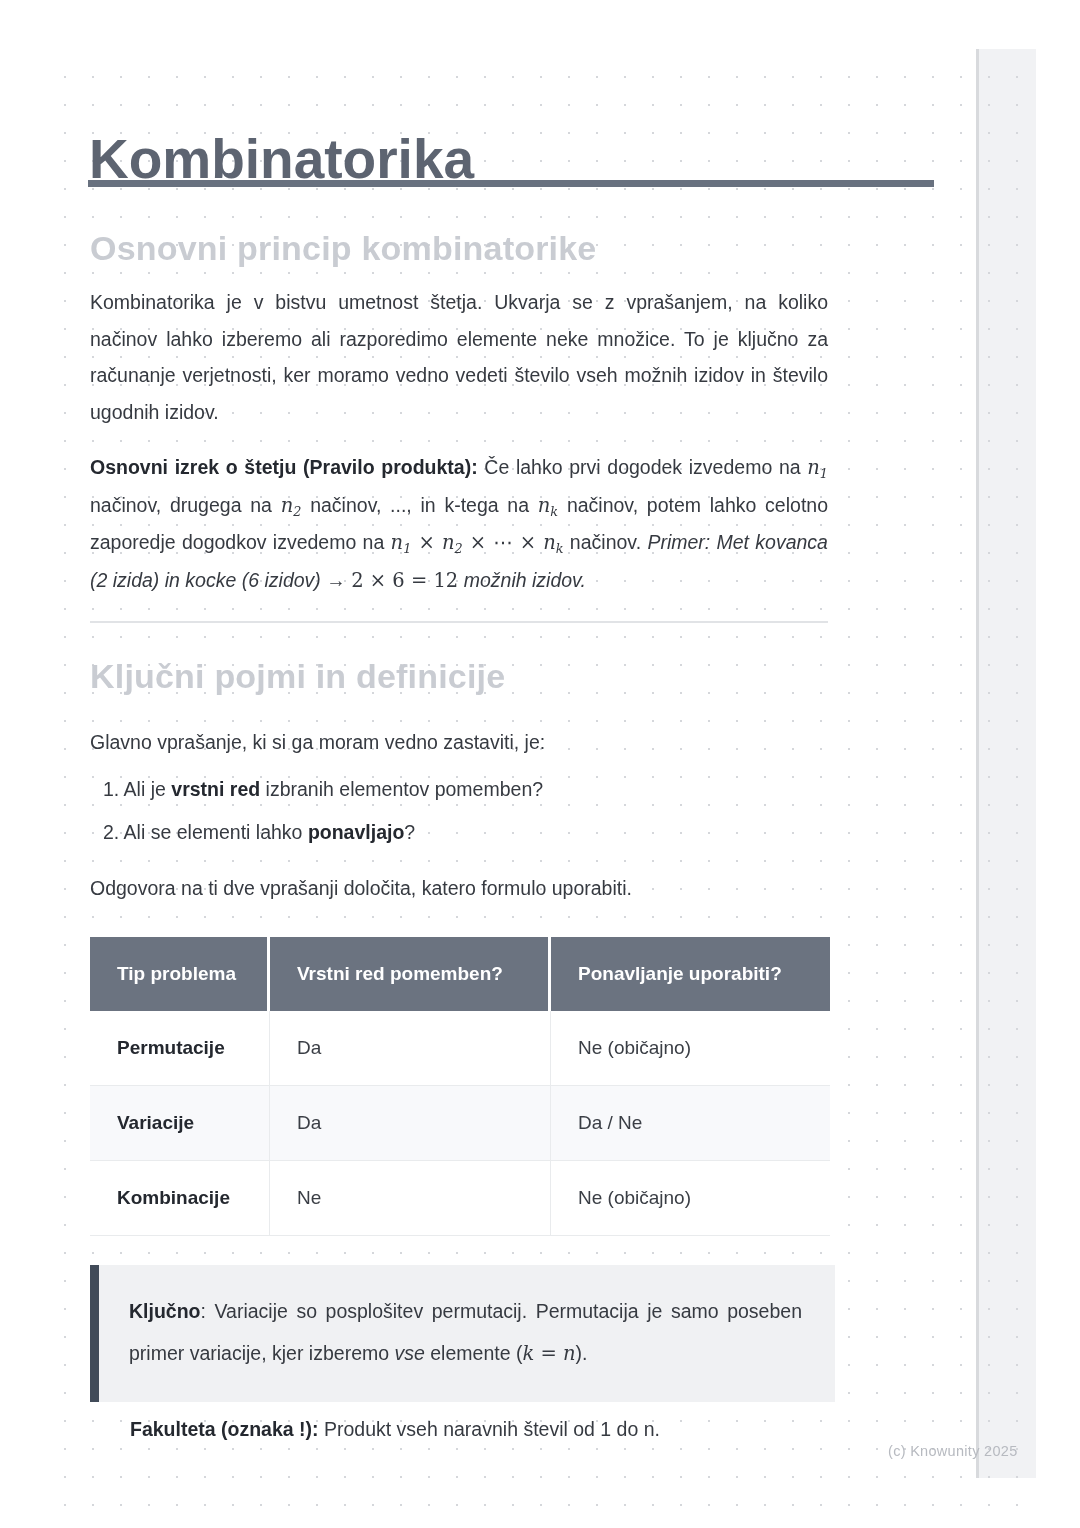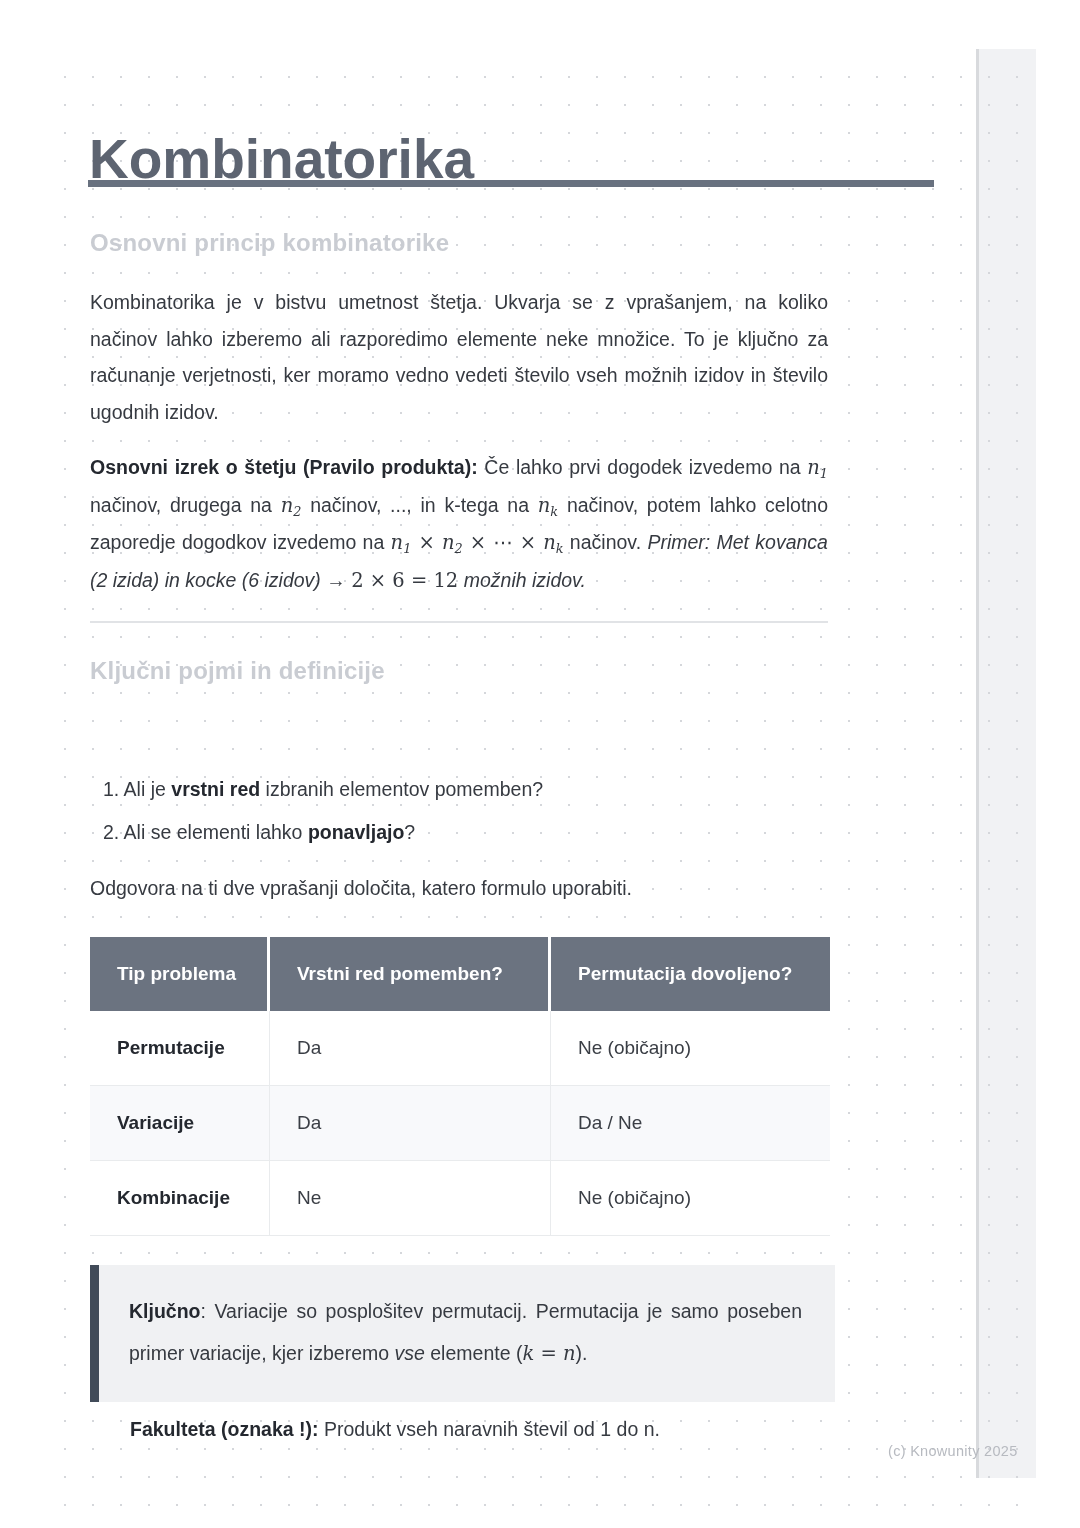--- a/index.html
+++ b/index.html
@@ -24,21 +24,21 @@
   .content{position:absolute;left:0;top:0;width:1080px;height:1528px;z-index:3;}
 
   .doc-title{
     position:absolute;left:89px;top:94px;width:800px;
     font-size:55px;font-weight:bold;color:#5d6471;letter-spacing:0px;margin-top:33px;
   }
   .title-rule{position:absolute;left:88px;top:180px;width:846px;height:7px;background:#68717f;}
 
   .h2{
     position:absolute;left:90px;width:740px;
-    font-size:24px;font-weight:bold;color:#c9ccd2;letter-spacing:0.2px;
+    font-size:34px;font-weight:bold;color:#c9ccd2;letter-spacing:0.2px;
   }
   .h2a{top:229px;}
   .h2b{top:657px;}
 
   .para{
     position:absolute;left:90px;width:738px;
     font-size:19.5px;line-height:36.5px;color:#363a41;text-align:justify;
   }
   .p1{top:284px;}
   .p2{top:449px;}
@@ -113,31 +113,32 @@
   <div class="h2 h2a">Osnovni princip kombinatorike</div>
 
   <div class="para p1">Kombinatorika je v bistvu umetnost štetja. Ukvarja se z vprašanjem, na koliko načinov lahko izberemo ali razporedimo elemente neke množice. To je ključno za računanje verjetnosti, ker moramo vedno vedeti število vseh možnih izidov in število ugodnih izidov.</div>
 
   <div class="para p2"><span class="run-b">Osnovni izrek o štetju (Pravilo produkta): </span><span class="run-p">Če lahko prvi dogodek izvedemo na </span><span class="run-m">n</span><sub class="run-sub run-m">1</sub><span class="run-p"> načinov, drugega na </span><span class="run-m">n</span><sub class="run-sub run-m">2</sub><span class="run-p"> načinov, ..., in k-tega na </span><span class="run-m">n</span><sub class="run-sub run-m">k</sub><span class="run-p"> načinov, potem lahko celotno zaporedje dogodkov izvedemo na </span><span class="run-m">n</span><sub class="run-sub run-m">1</sub><span class="run-mr"> × </span><span class="run-m">n</span><sub class="run-sub run-m">2</sub><span class="run-mr"> × ⋯ × </span><span class="run-m">n</span><sub class="run-sub run-m">k</sub><span class="run-p"> načinov. </span><span class="run-i">Primer: Met kovanca (2 izida) in kocke (6 izidov) → </span><span class="run-mr">2 × 6 = 12</span><span class="run-i"> možnih izidov.</span></div>
 
   <div class="section-rule"></div>
 
   <div class="h2 h2b">Ključni pojmi in definicije</div>
 
+  <div class="para p3">Glavno vprašanje, ki si ga moram vedno zastaviti, je:</div>
 
   <div class="list-item li1"><span class="run-p">1. Ali je </span><span class="run-b">vrstni red</span><span class="run-p"> izbranih elementov pomemben?</span></div>
   <div class="list-item li2"><span class="run-p">2. Ali se elementi lahko </span><span class="run-b">ponavljajo</span><span class="run-p">?</span></div>
 
   <div class="para p4">Odgovora na ti dve vprašanji določita, katero formulo uporabiti.</div>
 
   <div class="table">
     <div class="t-head">
       <div class="cell col1">Tip problema</div>
       <div class="cell col2">Vrstni red pomemben?</div>
-      <div class="cell col3">Permutacija dovoljeno?</div>
+      <div class="cell col3">Ponavljanje uporabiti?</div>
     </div>
     <div class="t-row">
       <div class="cell col1">Permutacije</div>
       <div class="cell col2">Da</div>
       <div class="cell col3">Ne (običajno)</div>
     </div>
     <div class="t-row alt">
       <div class="cell col1">Variacije</div>
       <div class="cell col2">Da</div>
       <div class="cell col3">Da / Ne</div>

